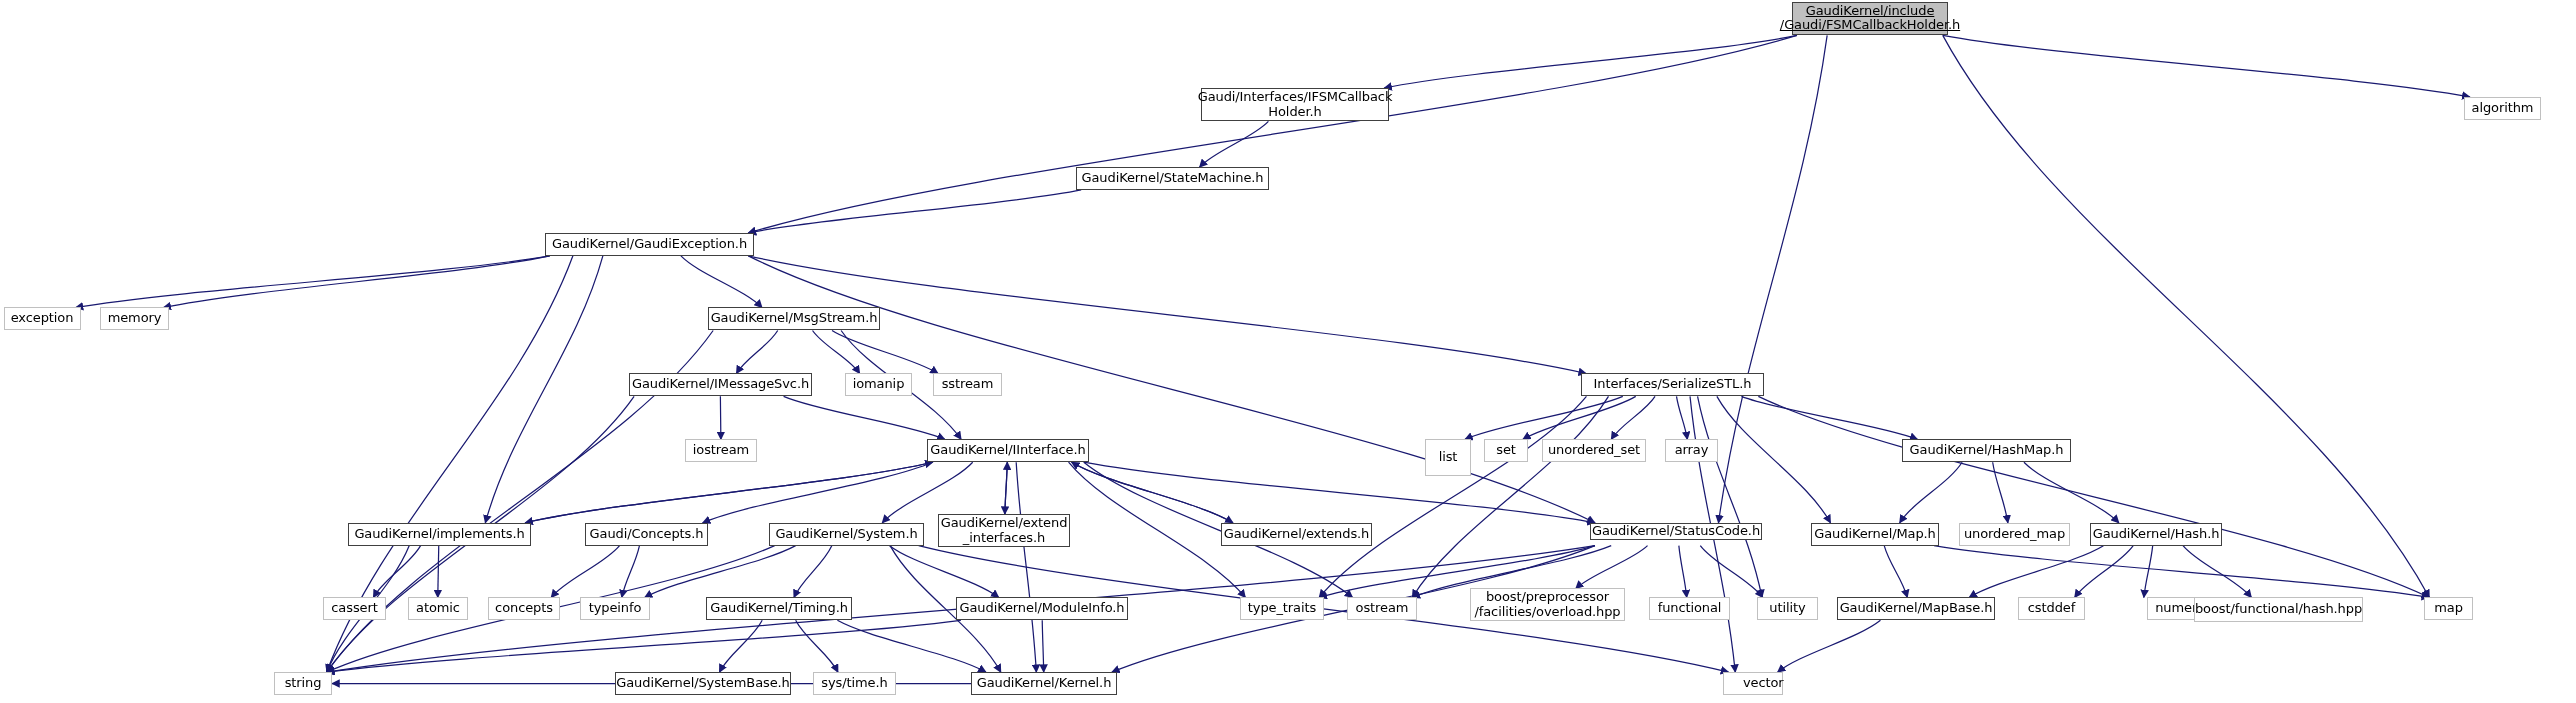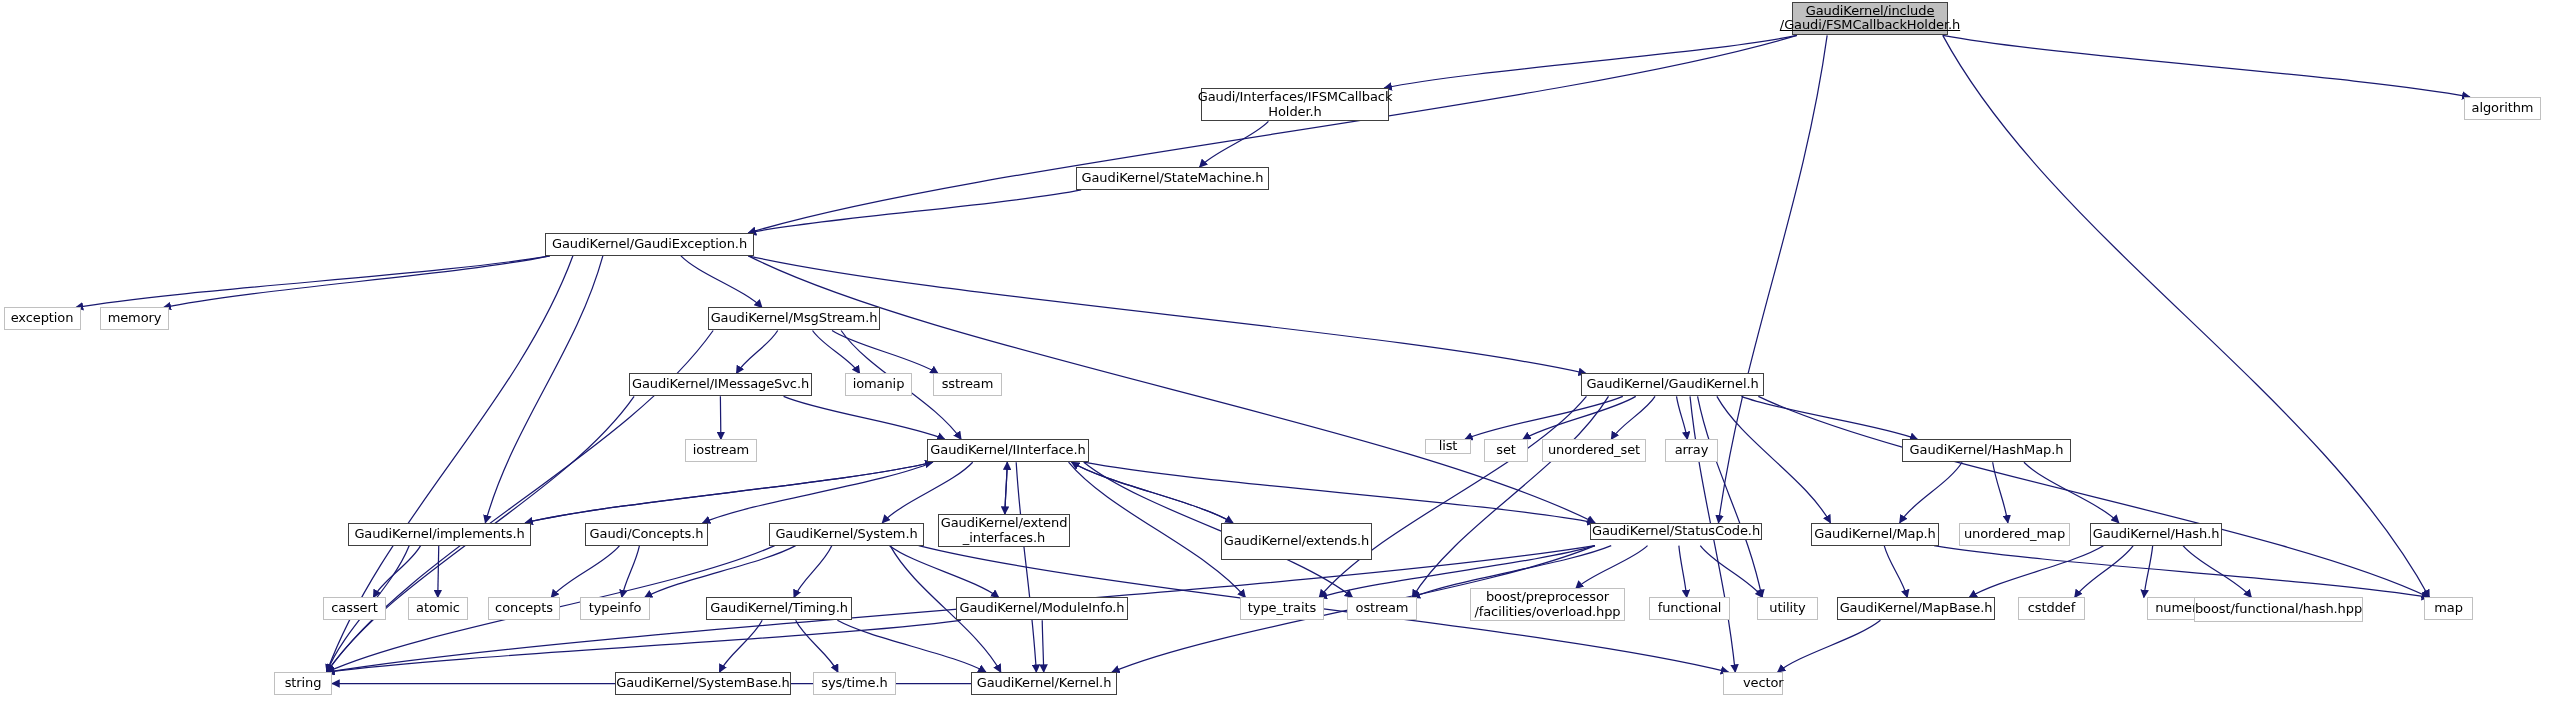--- a/index.html
+++ b/index.html
@@ -128,37 +128,37 @@
       <div class="node root" style="left: 1792px; top: 1.8px; width: 156px; height: 33px; text-decoration: underline;">GaudiKernel/include
 /Gaudi/FSMCallbackHolder.h</div>
       <div class="node" style="left: 2464px; top: 97px; width: 77px; height: 23px;">algorithm</div>
       <div class="node strong" style="left: 1201px; top: 88px; width: 188px; height: 33px;">Gaudi/Interfaces/IFSMCallback
 Holder.h</div>
       <div class="node strong" style="left: 1076px; top: 167px; width: 193px; height: 23px;">GaudiKernel/StateMachine.h</div>
       <div class="node strong" style="left: 545px; top: 233px; width: 209px; height: 23px;">GaudiKernel/GaudiException.h</div>
       <div class="node" style="left: 3.5px; top: 307px; width: 77px; height: 23px;">exception</div>
       <div class="node" style="left: 100px; top: 307px; width: 69px; height: 23px;">memory</div>
       <div class="node strong" style="left: 708px; top: 307px; width: 172px; height: 23px;">GaudiKernel/MsgStream.h</div>
-      <div class="node strong" style="left: 1581px; top: 373px; width: 183px; height: 23px;">GaudiKernel/GaudiKernel.h</div>
+      <div class="node strong" style="left: 1581px; top: 373px; width: 183px; height: 23px;">Interfaces/SerializeSTL.h</div>
       <div class="node strong" style="left: 629px; top: 373px; width: 183px; height: 23px;">GaudiKernel/IMessageSvc.h</div>
       <div class="node" style="left: 845px; top: 373px; width: 67px; height: 23px;">iomanip</div>
       <div class="node" style="left: 933px; top: 373px; width: 69px; height: 23px;">sstream</div>
       <div class="node" style="left: 685px; top: 439px; width: 72px; height: 23px;">iostream</div>
       <div class="node strong" style="left: 927px; top: 439px; width: 162px; height: 23px;">GaudiKernel/IInterface.h</div>
-      <div class="node" style="left: 1425px; top: 439px; width: 46px; height: 15px;">list</div>
+      <div class="node" style="left: 1425px; top: 439px; width: 46px; height: 37px;">list</div>
       <div class="node" style="left: 1484px; top: 439px; width: 44px; height: 23px;">set</div>
       <div class="node" style="left: 1542px; top: 439px; width: 104px; height: 23px; text-align: center;">unordered_set</div>
       <div class="node" style="left: 1665px; top: 439px; width: 53px; height: 23px;">array</div>
       <div class="node strong" style="left: 1902px; top: 439px; width: 169px; height: 23px;">GaudiKernel/HashMap.h</div>
       <div class="node strong" style="left: 348px; top: 523px; width: 183px; height: 23px;">GaudiKernel/implements.h</div>
       <div class="node strong" style="left: 585px; top: 523px; width: 123px; height: 23px;">Gaudi/Concepts.h</div>
       <div class="node strong" style="left: 769px; top: 523px; width: 155px; height: 23px;">GaudiKernel/System.h</div>
       <div class="node strong" style="left: 938px; top: 514px; width: 132px; height: 33px;">GaudiKernel/extend
 _interfaces.h</div>
-      <div class="node strong" style="left: 1221px; top: 523px; width: 151px; height: 37px;">GaudiKernel/extends.h</div>
+      <div class="node strong" style="left: 1221px; top: 523px; width: 151px; height: 23px;">GaudiKernel/extends.h</div>
       <div class="node strong" style="left: 1590px; top: 523px; width: 172px; height: 17px;">GaudiKernel/StatusCode.h</div>
       <div class="node strong" style="left: 1811px; top: 523px; width: 128px; height: 23px;">GaudiKernel/Map.h</div>
       <div class="node" style="left: 1959px; top: 523px; width: 111px; height: 23px;">unordered_map</div>
       <div class="node strong" style="left: 2090px; top: 523px; width: 132px; height: 23px;">GaudiKernel/Hash.h</div>
       <div class="node" style="left: 323px; top: 597px; width: 63px; height: 23px;">cassert</div>
       <div class="node" style="left: 408px; top: 597px; width: 60px; height: 23px;">atomic</div>
       <div class="node" style="left: 488px; top: 597px; width: 72px; height: 23px;">concepts</div>
       <div class="node" style="left: 580px; top: 597px; width: 70px; height: 23px;">typeinfo</div>
       <div class="node strong" style="left: 706px; top: 597px; width: 146px; height: 23px;">GaudiKernel/Timing.h</div>
       <div class="node strong" style="left: 956px; top: 597px; width: 172px; height: 23px;">GaudiKernel/ModuleInfo.h</div>

